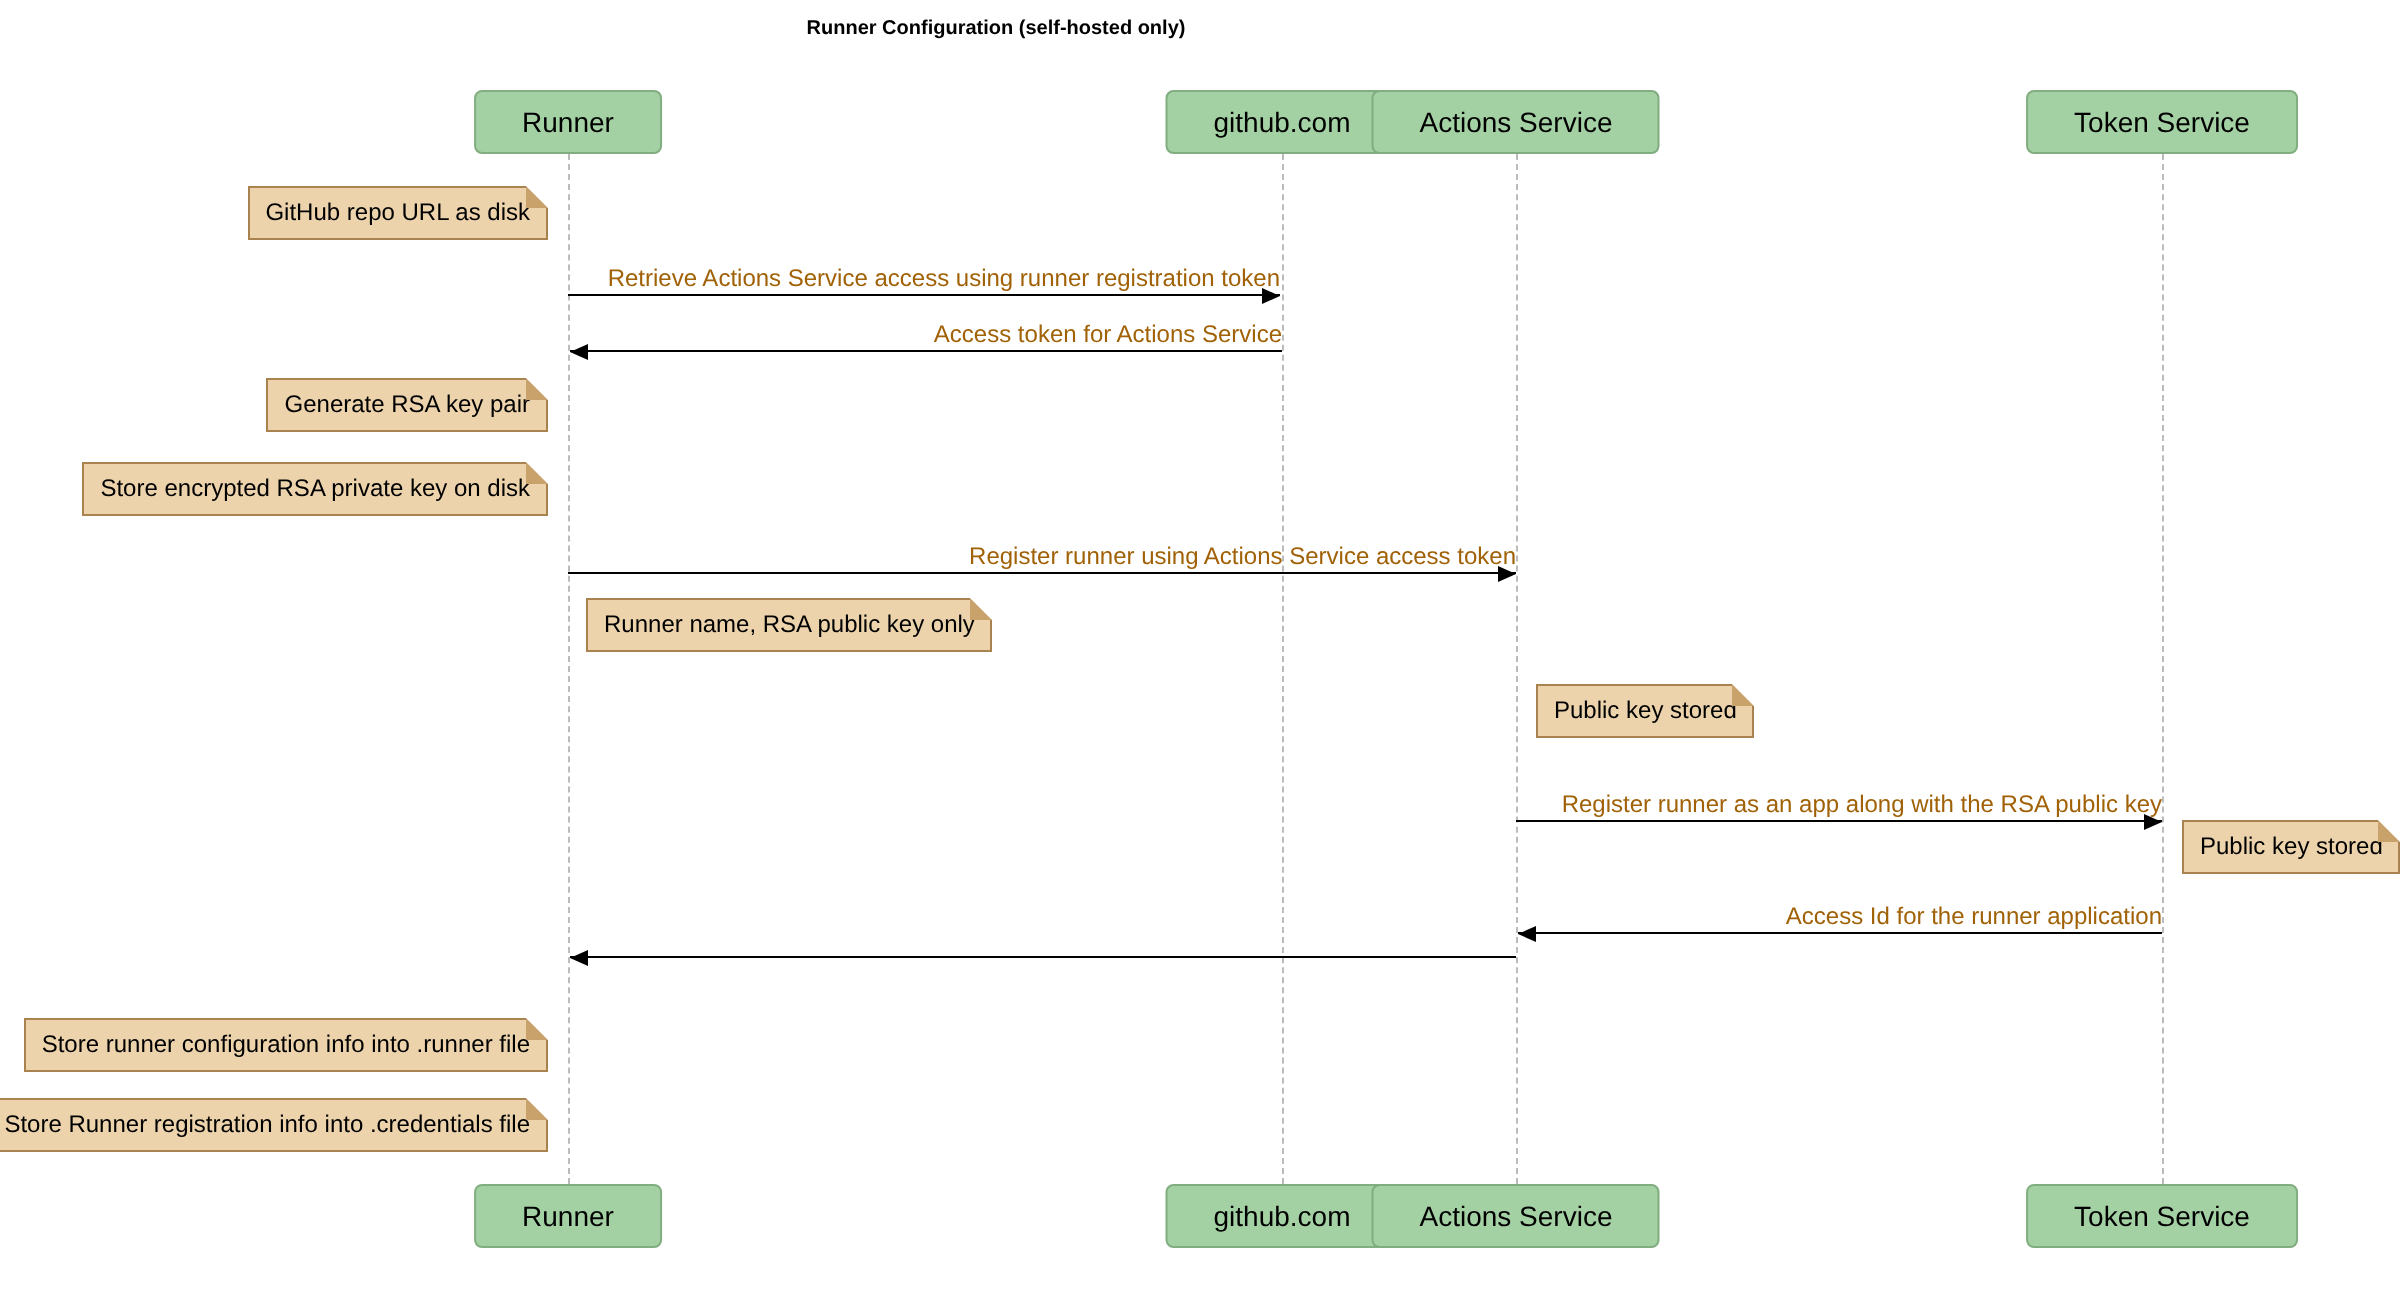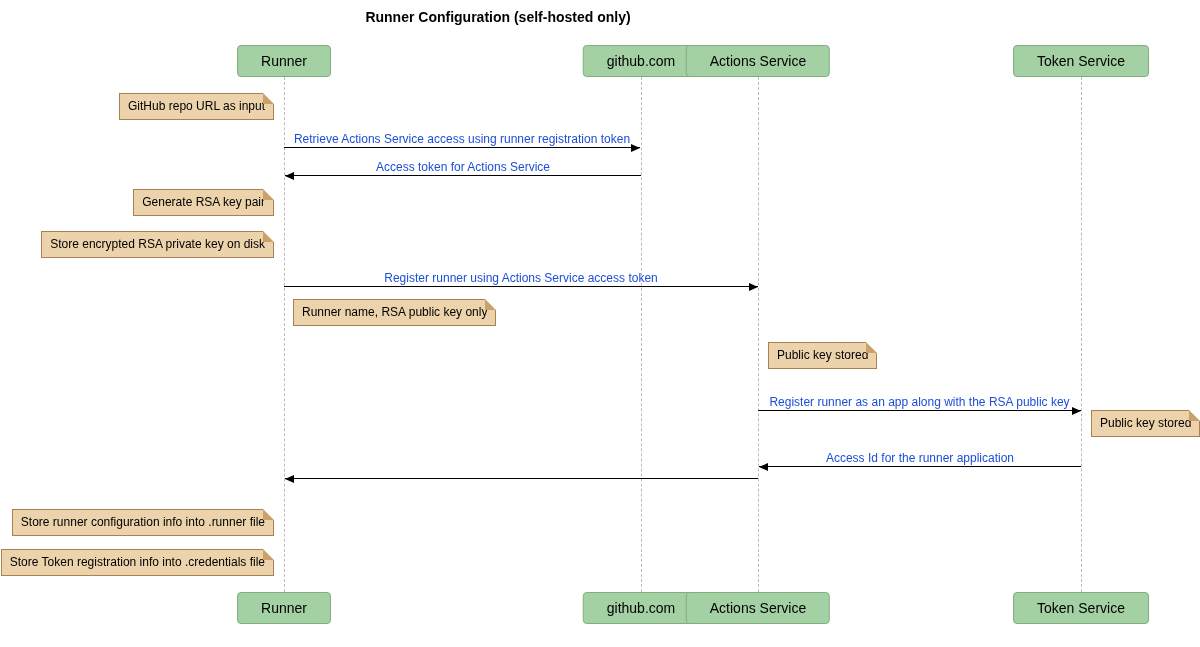--- a/index.html
+++ b/index.html
@@ -15,21 +15,21 @@
     height: 647px;
     background: #ffffff;
     overflow: hidden;
   }
   .title {
     position: absolute;
     top: 9px;
     left: 0;
     width: 996px;
     text-align: center;
-    font-size: 14px;
+    font-size: 10px;
     font-weight: bold;
     color: #000000;
   }
   .lifeline {
     position: absolute;
     width: 0;
     top: 77px;
     height: 515px;
     border-left: 1px dashed #bcbcbc;
   }
@@ -66,26 +66,26 @@
     width: 0;
     height: 0;
     border-style: solid;
     border-width: 0 11px 11px 0;
     border-color: #ffffff #ffffff #c9a26b #c9a26b;
   }
   .message {
     position: absolute;
   }
   .msg-label {
-    text-align: center;
+    text-align: right;
     font-size: 12px;
     line-height: 14px;
     white-space: nowrap;
     margin-bottom: 1px;
-    color: #1d4ed8;
+    color: #a16207;
   }
   .msg-line {
     position: relative;
     height: 0;
     border-top: 1px solid #000000;
   }
   .arrowhead {
     position: absolute;
     top: -4px;
     width: 0;
@@ -121,21 +121,21 @@
   <div class="participant top" style="left:758px">Actions Service</div>
   <div class="participant top" style="left:1081px">Token Service</div>
 
   <div class="participant bottom" style="left:284px">Runner</div>
   <div class="participant bottom" style="left:641px">github.com</div>
   <div class="participant bottom" style="left:758px">Actions Service</div>
   <div class="participant bottom" style="left:1081px">Token Service</div>
 
   <div class="note" style="right:926px; top:93px">
     <span class="note-fold"></span>
-    <span class="note-text">GitHub repo URL as input</span>
+    <span class="note-text">GitHub repo URL as disk</span>
   </div>
   <div class="note" style="right:926px; top:189px">
     <span class="note-fold"></span>
     <span class="note-text">Generate RSA key pair</span>
   </div>
   <div class="note" style="right:926px; top:231px">
     <span class="note-fold"></span>
     <span class="note-text">Store encrypted RSA private key on disk</span>
   </div>
   <div class="note" style="left:293px; top:299px">
@@ -149,21 +149,21 @@
   <div class="note" style="left:1091px; top:410px">
     <span class="note-fold"></span>
     <span class="note-text">Public key stored</span>
   </div>
   <div class="note" style="right:926px; top:509px">
     <span class="note-fold"></span>
     <span class="note-text">Store runner configuration info into .runner file</span>
   </div>
   <div class="note" style="right:926px; top:549px">
     <span class="note-fold"></span>
-    <span class="note-text">Store Token registration info into .credentials file</span>
+    <span class="note-text">Store Runner registration info into .credentials file</span>
   </div>
 
   <div class="message" style="left:284px; top:132px; width:356px">
     <div class="msg-label">Retrieve Actions Service access using runner registration token</div>
     <div class="msg-line">
       <span class="arrowhead right"></span>
     </div>
   </div>
 
   <div class="message" style="left:285px; top:160px; width:356px">

